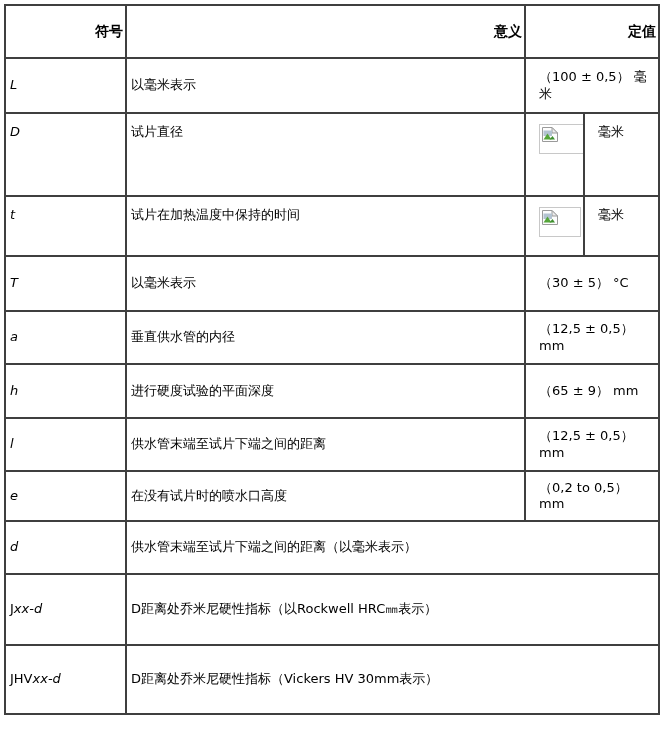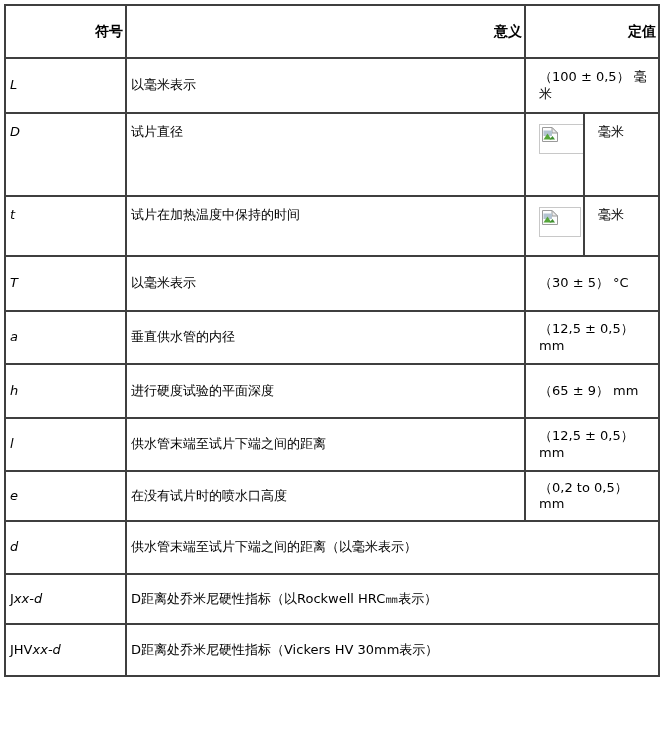--- a/index.html
+++ b/index.html
@@ -136,23 +136,23 @@
     <td class="sym"><span>e</span></td>
     <td>在没有试片时的喷水口高度</td>
     <td class="val" colspan="2">（0,2 to 0,5） mm</td>
   </tr>
 
   <tr style="height:53px">
     <td class="sym"><span>d</span></td>
     <td colspan="3">供水管末端至试片下端之间的距离（以毫米表示）</td>
   </tr>
 
-  <tr style="height:50px">
+  <tr style="height:71px">
     <td class="sym"><span class="up">J</span><span>xx-d</span></td>
     <td colspan="3">D距离处乔米尼硬性指标（以Rockwell HRC㎜表示）</td>
   </tr>
 
-  <tr style="height:52px">
+  <tr style="height:69px">
     <td class="sym"><span class="up">JHV</span><span>xx-d</span></td>
     <td colspan="3">D距离处乔米尼硬性指标（Vickers HV 30mm表示）</td>
   </tr>
 </tbody>
   </table>
 
 </body></html>

